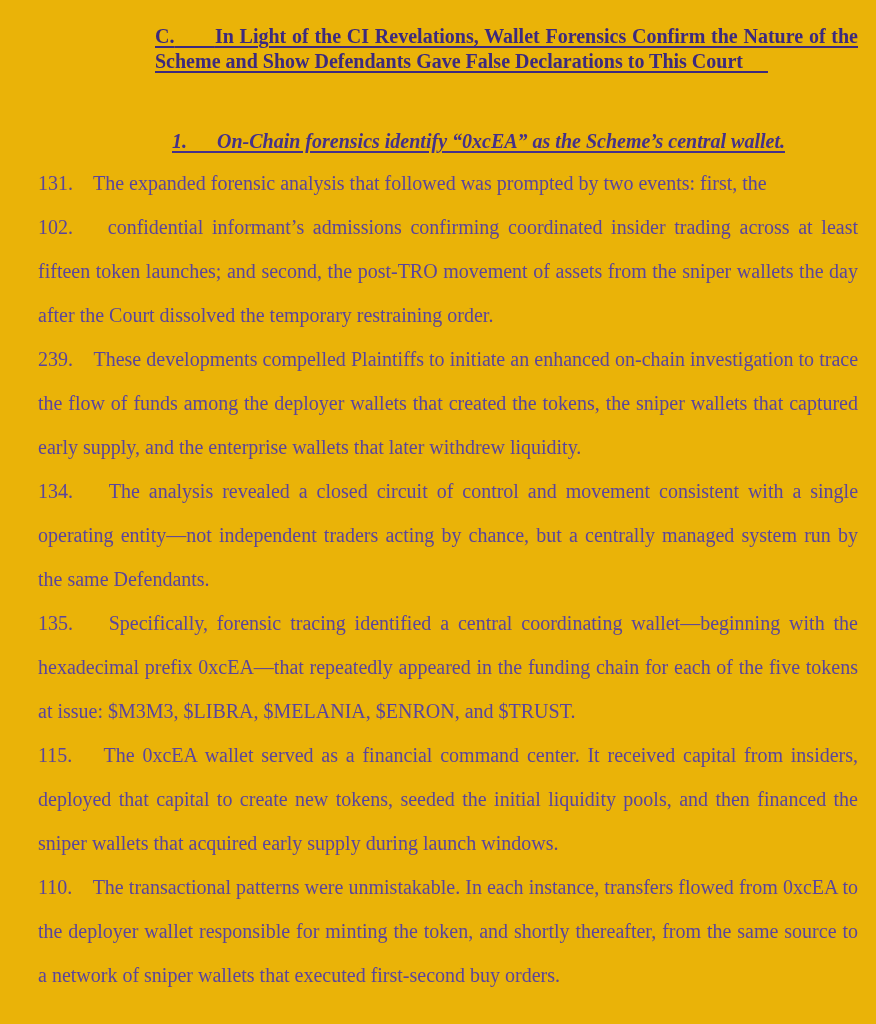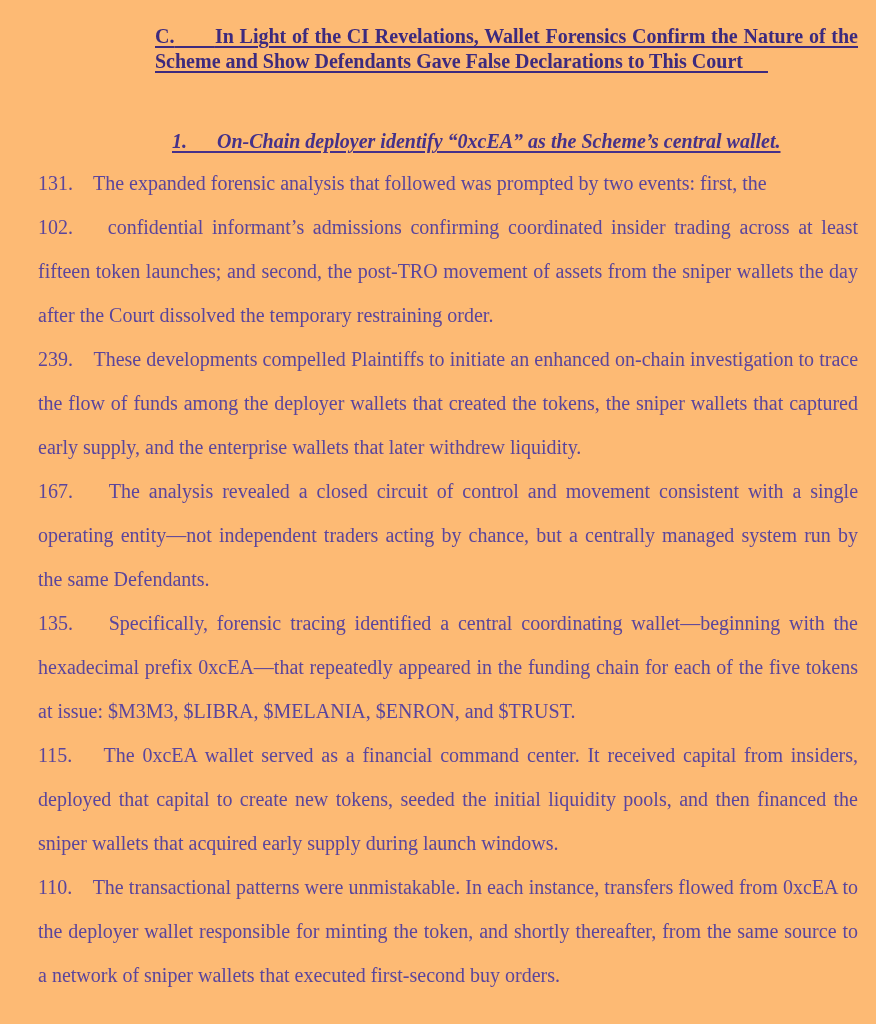--- a/index.html
+++ b/index.html
@@ -6,21 +6,21 @@
     margin: 0;
     padding: 0;
     background: #ffffff;
   }
   .page {
     position: relative;
     width: 876px;
     height: 1024px;
     box-sizing: border-box;
     padding: 24px 18px 0 38px;
-    background: #fdba74;
+    background: #eab308;
     font-family: "Liberation Serif", "DejaVu Serif", serif;
     overflow: hidden;
   }
   .heading {
     margin-left: 117px;
     font-size: 20px;
     line-height: 25px;
     font-weight: bold;
     color: #3d2a7e;
     text-align: justify;
@@ -56,30 +56,30 @@
   .gap-sub::before      { content: "\a0\a0\a0\a0\a0\a0"; }
   .trail::before        { content: "\a0\a0\a0\a0\a0"; }
 </style>
 </head>
 <body>
 
 <div class="page">
 
   <div class="heading"><span>C.</span><span class="gap-heading"></span><span>In Light of the CI Revelations, Wallet Forensics Confirm the Nature of the Scheme and Show Defendants Gave False Declarations to This Court</span><span class="trail"></span></div>
 
-  <div class="subheading"><span>1.</span><span class="gap-sub"></span><span>On-Chain deployer identify “0xcEA” as the Scheme’s central wallet.</span></div>
+  <div class="subheading"><span>1.</span><span class="gap-sub"></span><span>On-Chain forensics identify “0xcEA” as the Scheme’s central wallet.</span></div>
 
   <div>
     <p class="para"><span>131.</span><span class="gap-body"></span><span>The expanded forensic analysis that followed was prompted by two events: first, the</span></p>
 
     <p class="para"><span>102.</span><span class="gap-body"></span><span>confidential informant’s admissions confirming coordinated insider trading across at least fifteen token launches; and second, the post-TRO movement of assets from the sniper wallets the day after the Court dissolved the temporary restraining order.</span></p>
 
     <p class="para"><span>239.</span><span class="gap-body"></span><span>These developments compelled Plaintiffs to initiate an enhanced on-chain investigation to trace the flow of funds among the deployer wallets that created the tokens, the sniper wallets that captured early supply, and the enterprise wallets that later withdrew liquidity.</span></p>
 
-    <p class="para"><span>167.</span><span class="gap-body"></span><span>The analysis revealed a closed circuit of control and movement consistent with a single operating entity—not independent traders acting by chance, but a centrally managed system run by the same Defendants.</span></p>
+    <p class="para"><span>134.</span><span class="gap-body"></span><span>The analysis revealed a closed circuit of control and movement consistent with a single operating entity—not independent traders acting by chance, but a centrally managed system run by the same Defendants.</span></p>
 
     <p class="para"><span>135.</span><span class="gap-body"></span><span>Specifically, forensic tracing identified a central coordinating wallet—beginning with the hexadecimal prefix 0xcEA—that repeatedly appeared in the funding chain for each of the five tokens at issue: $M3M3, $LIBRA, $MELANIA, $ENRON, and $TRUST.</span></p>
 
     <p class="para"><span>115.</span><span class="gap-body"></span><span>The 0xcEA wallet served as a financial command center. It received capital from insiders, deployed that capital to create new tokens, seeded the initial liquidity pools, and then financed the sniper wallets that acquired early supply during launch windows.</span></p>
 
     <p class="para"><span>110.</span><span class="gap-body"></span><span>The transactional patterns were unmistakable. In each instance, transfers flowed from 0xcEA to the deployer wallet responsible for minting the token, and shortly thereafter, from the same source to a network of sniper wallets that executed first-second buy orders.</span></p>
   </div>
 
 </div>
 

